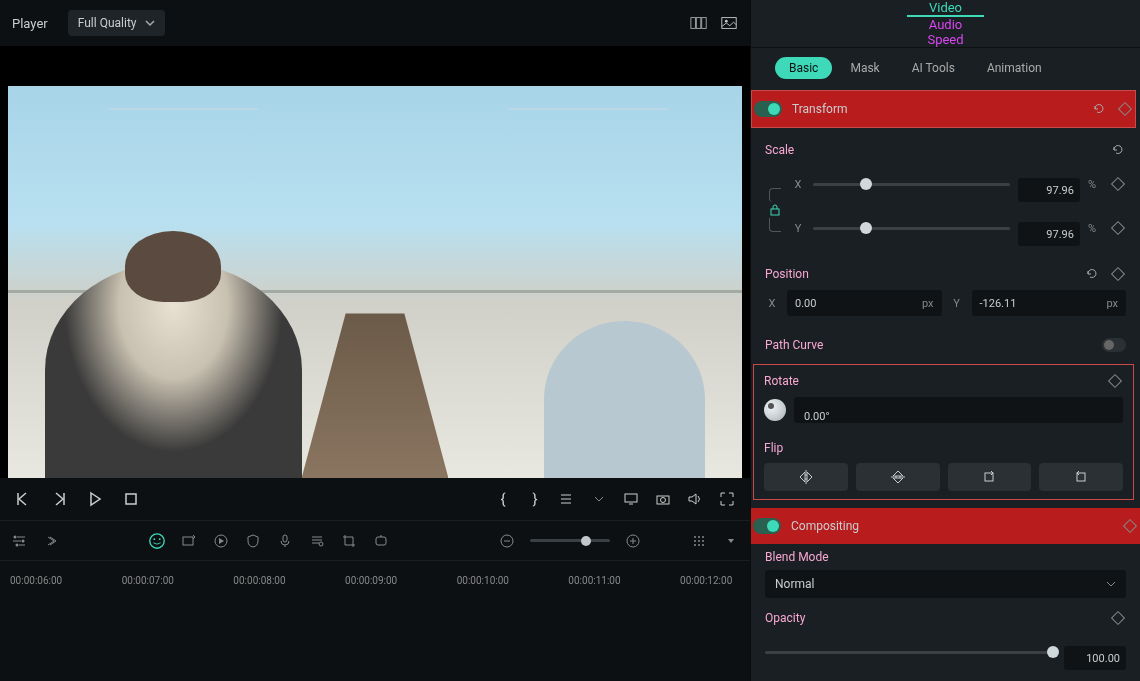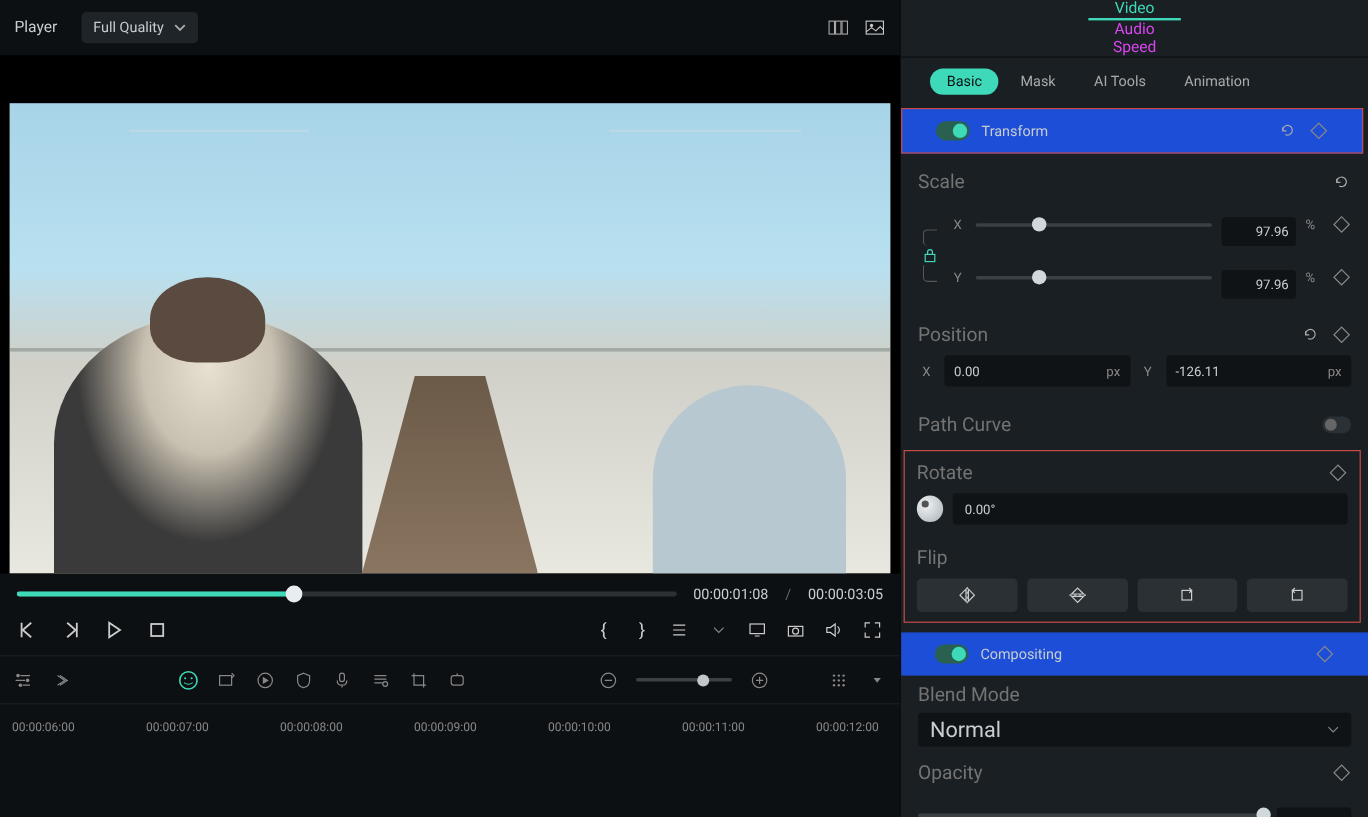--- a/index.html
+++ b/index.html
@@ -55,33 +55,33 @@
 
 
 .tabs-row { height: 48px; display: flex; align-items: center; border-bottom: 1px solid #0d1013; flex-direction: column; }
 .tab { padding: 0 22px; height: 100%; display: flex; align-items: center; font-size: 13px; color: #d946ef; cursor: pointer; }
 .tab.active { color: #3dd9b8; border-bottom: 2px solid #3dd9b8; }
 .subtabs-row { height: 40px; display: flex; align-items: center; padding: 0 24px; gap: 4px; }
 .subtab { padding: 4px 14px; font-size: 12px; color: #aaa; cursor: pointer; border-radius: 12px; }
 .subtab.active { background: #3dd9b8; color: #0d1013; }
 
 
-.section-header { display: flex; align-items: center; justify-content: space-between; padding: 10px 28px; background: #1d4ed8; }
+.section-header { display: flex; align-items: center; justify-content: space-between; padding: 10px 2px; background: #b91c1c; }
 .section-header.highlighted { border: 1px solid #c94a4a; margin: 2px 4px 8px 0; }
 .section-left { display: flex; align-items: center; gap: 10px; }
 .toggle { width: 28px; height: 16px; background: #2a3438; border-radius: 8px; position: relative; cursor: pointer; }
 .toggle.on { background: #2a6050; }
 .toggle-knob { position: absolute; top: 2px; width: 12px; height: 12px; background: #3dd9b8; border-radius: 50%; }
 .toggle.on .toggle-knob { right: 2px; }
 .section-actions { display: flex; gap: 10px; }
 .act-btn { width: 16px; height: 16px; cursor: pointer; display: flex; align-items: center; justify-content: center; }
 
 .prop-group { padding: 6px 14px; }
 .prop-header { display: flex; align-items: center; justify-content: space-between; margin-bottom: 8px; }
-.prop-label { font-size: 16px; color: #737373; }
+.prop-label { font-size: 12px; color: #f9a8d4; }
 .prop-row { display: flex; align-items: center; gap: 8px; margin-bottom: 8px; }
 .axis-lbl { width: 14px; text-align: center; color: #888; font-size: 11px; }
 .slider { flex: 1; height: 3px; background: #3a4044; border-radius: 2px; position: relative; }
 .slider-thumb { position: absolute; top: 50%; transform: translate(-50%, -50%); width: 12px; height: 12px; background: #d0d8dc; border-radius: 50%; }
 .value-box { width: 62px; height: 24px; background: #0f1316; border-radius: 3px; display: flex; align-items: center; justify-content: flex-end; padding: 0 6px; font-size: 11px; color: #c8cdd0; margin-top: 12px; }
 .unit { width: 14px; color: #888; font-size: 11px; }
 .diamond { width: 10px; height: 10px; border: 1px solid #888; transform: rotate(45deg); cursor: pointer; }
 .lock-area { display: flex; flex-direction: column; align-items: center; justify-content: center; width: 20px; gap: 2px; }
 .bracket { width: 12px; height: 20px; border: 1px solid #555; border-right: none; border-radius: 4px 0 0 4px; }
 .bracket.bot { border-radius: 0 0 0 4px; border-top: none; }
@@ -90,25 +90,25 @@
 .pos-val { font-size: 11px; color: #c8cdd0; }
 .pos-unit { font-size: 11px; color: #888; margin-left: 28px; }
 
 .path-row { display: flex; align-items: center; justify-content: space-between; padding: 8px 14px; }
 .mini-toggle { width: 24px; height: 14px; background: #2a3034; border-radius: 7px; position: relative; }
 .mini-toggle-knob { position: absolute; left: 2px; top: 2px; width: 10px; height: 10px; background: #666; border-radius: 50%; }
 
 .highlighted-box { border: 1px solid #c94a4a; margin: 4px 6px 8px 2px; padding: 8px 10px; }
 .rotate-dial { width: 22px; height: 22px; border-radius: 50%; background: radial-gradient(circle at 35% 35%, #f0f4f6, #a8b0b4); position: relative; }
 .rotate-dial::after { content: ''; position: absolute; left: 4px; top: 4px; width: 6px; height: 6px; background: #555; border-radius: 50%; }
-.rotate-input { flex: 1; height: 26px; background: #0f1316; border-radius: 3px; display: flex; align-items: center; padding: 0 10px; font-size: 11px; }
+.rotate-input { flex: 1; height: 26px; background: #0f1316; border-radius: 3px; display: flex; align-items: flex-end; padding: 0 10px; font-size: 11px; }
 .flip-row { display: flex; gap: 8px; }
 .flip-btn { flex: 1; height: 28px; background: #2a3034; border-radius: 4px; display: flex; align-items: center; justify-content: center; cursor: pointer; }
 
-.blend-select { height: 28px; background: #0f1316; border-radius: 3px; display: flex; align-items: center; justify-content: space-between; padding: 0 10px; font-size: 18px; cursor: pointer; margin-top: 6px; }
+.blend-select { height: 28px; background: #0f1316; border-radius: 3px; display: flex; align-items: center; justify-content: space-between; padding: 0 10px; font-size: 12px; cursor: pointer; margin-top: 6px; }
 
 svg { display: block; }
 </style>
 </head>
 <body>
 
 <div class="left-panel">
   <div class="player-header">
     <div class="player-left">
       <span class="player-tab">Player</span>
@@ -143,29 +143,20 @@
       <div class="preview-pier"></div>
       <div class="preview-person-left"></div>
       <div class="preview-beanie"></div>
       <div class="preview-person-right"></div>
       <div class="preview-guide g1"></div>
       <div class="preview-guide g2"></div>
     </div>
   </div>
 
   <div class="transport">
-    <div class="timeline-bar">
-      <div class="timeline-track">
-        <div class="timeline-fill"></div>
-        <div class="timeline-thumb"></div>
-      </div>
-      <span class="time-text">00:00:01:08</span>
-      <span class="time-sep">/</span>
-      <span class="time-text">00:00:03:05</span>
-    </div>
     <div class="transport-controls">
       <div class="tc-left">
         <div class="tc-btn">
             <svg width="16" height="16" viewBox="0 0 16 16">
               <path d="M11 2 L4 8 L11 14" stroke="#ccc" fill="none" stroke-width="1.5"></path>
               <line x1="3" y1="2" x2="3" y2="14" stroke="#ccc" stroke-width="1.5"></line>
             </svg>
           </div>
         <div class="tc-btn">
             <svg width="16" height="16" viewBox="0 0 16 16">

